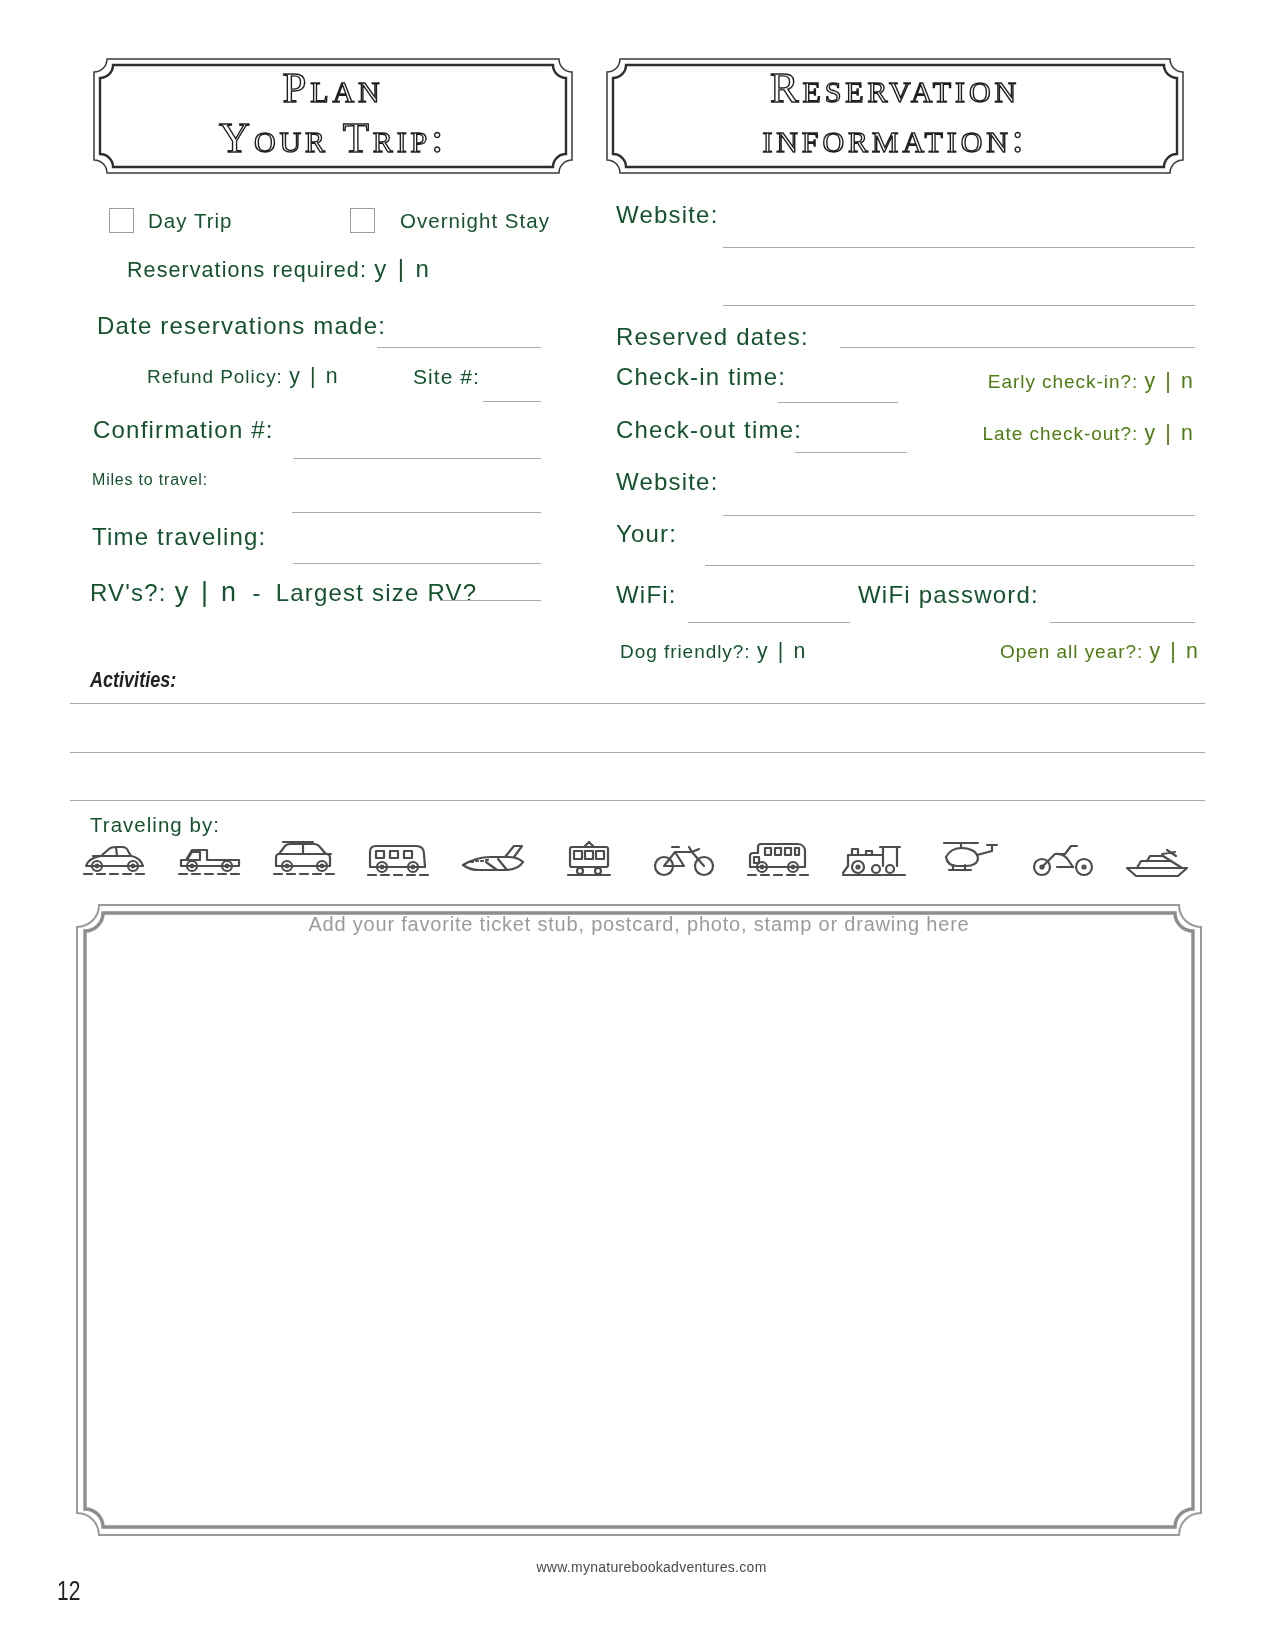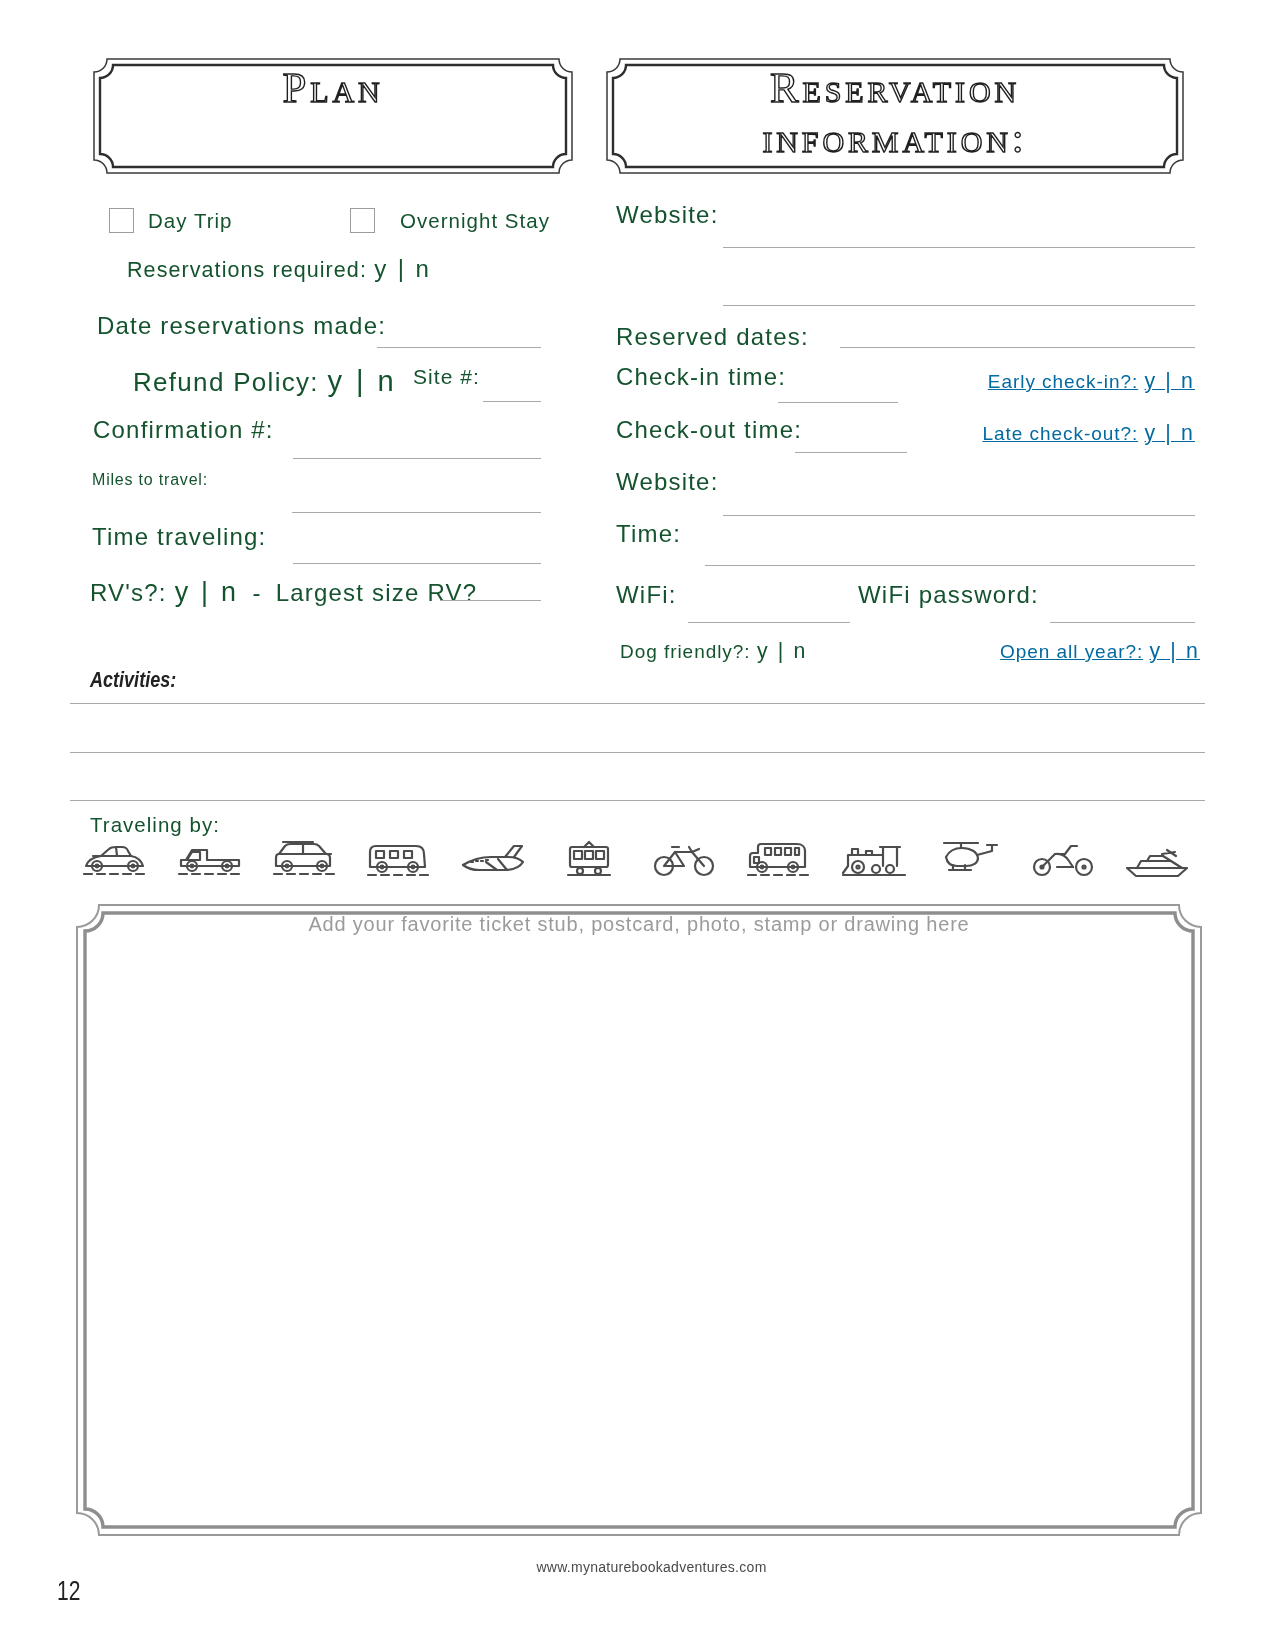--- a/index.html
+++ b/index.html
@@ -1,19 +1,19 @@
 <!DOCTYPE html>
 <html><head>
 <meta charset="utf-8">
 <style>
   html,body{margin:0;padding:0;background:#fff;}
   .sheet{position:relative;width:1275px;height:1650px;background:#ffffff;
          font-family:"Liberation Sans",sans-serif;overflow:hidden;}
   .t{position:absolute;white-space:nowrap;color:#14532d;letter-spacing:.05em;line-height:1.1;}
-  .t-r{position:absolute;white-space:nowrap;color:#0369a1;letter-spacing:.05em;text-align:center;line-height:1.1;text-decoration:underline;}
+  .t-r{position:absolute;white-space:nowrap;color:#4d7c0f;letter-spacing:.05em;text-align:center;line-height:1.1;}
   .hline{position:absolute;height:0;border-bottom:1.3px solid #a9a9a9;}
   .yn{text-transform:lowercase;font-size:1.12em;letter-spacing:.1em;margin-left:.3em;}
   .cb{position:absolute;width:25px;height:25px;border:1.6px solid #9c9c9c;background:#fff;box-sizing:border-box;}
   .deco-frame{position:absolute;}
   .deco-title{position:absolute;font-family:"Liberation Serif",serif;font-variant:small-caps;
               text-align:center;color:#fff;-webkit-text-stroke:1.4px #1f1f1f;
               letter-spacing:.09em;line-height:1.16;}
   @supports not (-webkit-text-stroke: 1px #000){ .deco-title{color:#1f1f1f;} }
   .act{font-style:italic;font-weight:bold;letter-spacing:0;color:#222;
        transform:scaleX(.82);transform-origin:left top;}
@@ -29,20 +29,21 @@
 <body>
 
 <div class="sheet">
 
   <svg class="deco-frame" style="left:92px;top:57px" width="482" height="118">
     <path d="M15 2 H467 A13 13 0 0 0 480 15 V103 A13 13 0 0 0 467 116 H15 A13 13 0 0 0 2 103 V15 A13 13 0 0 0 15 2 Z" fill="none" stroke="#3a3a3a" stroke-width="1.5"></path>
     <path d="M21 8 H461 A13 13 0 0 0 474 21 V97 A13 13 0 0 0 461 110 H21 A13 13 0 0 0 8 97 V21 A13 13 0 0 0 21 8 Z" fill="none" stroke="#2e2e2e" stroke-width="2.4"></path>
   </svg>
   <div class="deco-title" style="left:92px;top:63px;width:482px;font-size:43px">
     <div>Plan</div>
+    <div>Your Trip:</div>
   </div>
 
   <svg class="deco-frame" style="left:605px;top:57px" width="580" height="118">
     <path d="M15 2 H565 A13 13 0 0 0 578 15 V103 A13 13 0 0 0 565 116 H15 A13 13 0 0 0 2 103 V15 A13 13 0 0 0 15 2 Z" fill="none" stroke="#3a3a3a" stroke-width="1.5"></path>
     <path d="M21 8 H559 A13 13 0 0 0 572 21 V97 A13 13 0 0 0 559 110 H21 A13 13 0 0 0 8 97 V21 A13 13 0 0 0 21 8 Z" fill="none" stroke="#2e2e2e" stroke-width="2.4"></path>
   </svg>
   <div class="deco-title" style="left:605px;top:63px;width:580px;font-size:43px">
     <div>Reservation</div>
     <div>information:</div>
   </div>
@@ -50,21 +51,21 @@
   <div class="cb" style="left:109px;top:208px"></div>
   <div class="t" style="left:148px;top:210px;font-size:20.5px">Day Trip</div>
   <div class="cb" style="left:350px;top:208px"></div>
   <div class="t" style="left:400px;top:210px;font-size:20.5px">Overnight Stay</div>
 
   <div class="t" style="left:127px;top:256px;font-size:21.5px"><span>Reservations required:</span><span class="yn">Y | N</span></div>
 
   <div class="t" style="left:97px;top:313px;font-size:24px">Date reservations made:</div>
   <div class="hline" style="left:377px;top:347px;width:164px"></div>
 
-  <div class="t" style="left:133px;top:365px;font-size:26px"><span>Refund Policy:</span><span class="yn">Y | N</span></div>
+  <div class="t" style="left:147px;top:365px;font-size:19px"><span>Refund Policy:</span><span class="yn">Y | N</span></div>
   <div class="t" style="left:413px;top:365px;font-size:21px">Site #:</div>
   <div class="hline" style="left:483px;top:401px;width:58px"></div>
 
   <div class="t" style="left:93px;top:417px;font-size:24px">Confirmation #:</div>
   <div class="hline" style="left:293px;top:458px;width:248px"></div>
 
   <div class="t" style="left:92px;top:471px;font-size:16px">Miles to travel:</div>
   <div class="hline" style="left:292px;top:512px;width:249px"></div>
 
   <div class="t" style="left:92px;top:524px;font-size:24px">Time traveling:</div>
@@ -84,21 +85,21 @@
   <div class="hline" style="left:778px;top:402px;width:120px"></div>
   <div class="t-r" style="right:80px;top:370px;font-size:19px"><span>Early check-in?:</span><span class="yn">Y | N</span></div>
 
   <div class="t" style="left:616px;top:417px;font-size:24px">Check-out time:</div>
   <div class="hline" style="left:795px;top:452px;width:112px"></div>
   <div class="t-r" style="right:80px;top:422px;font-size:19px"><span>Late check-out?:</span><span class="yn">Y | N</span></div>
 
   <div class="t" style="left:616px;top:469px;font-size:24px">Website:</div>
   <div class="hline" style="left:723px;top:515px;width:472px"></div>
 
-  <div class="t" style="left:616px;top:521px;font-size:24px">Time:</div>
+  <div class="t" style="left:616px;top:521px;font-size:24px">Your:</div>
   <div class="hline" style="left:705px;top:565px;width:490px"></div>
 
   <div class="t" style="left:616px;top:582px;font-size:24px">WiFi:</div>
   <div class="hline" style="left:688px;top:622px;width:162px"></div>
   <div class="t" style="left:858px;top:582px;font-size:24px">WiFi password:</div>
   <div class="hline" style="left:1050px;top:622px;width:145px"></div>
 
   <div class="t" style="left:620px;top:640px;font-size:19px"><span>Dog friendly?:</span><span class="yn">Y | N</span></div>
   <div class="t-r" style="right:75px;top:640px;font-size:19px"><span>Open all year?:</span><span class="yn">Y | N</span></div>
 

